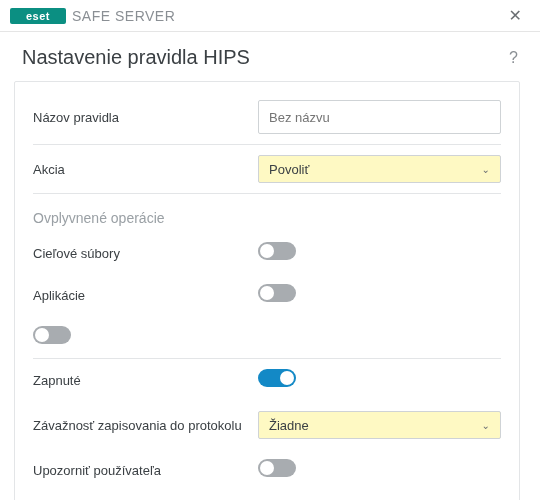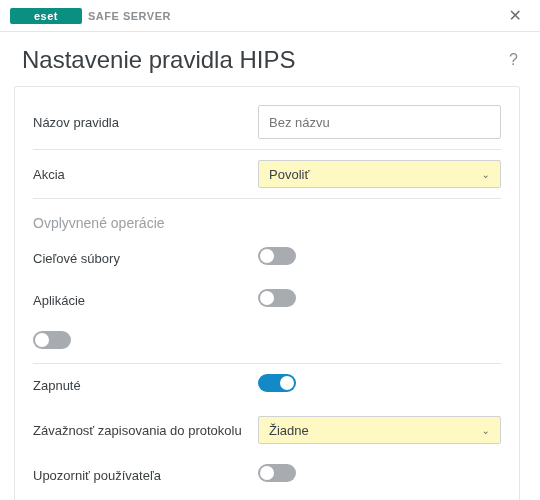--- a/index.html
+++ b/index.html
@@ -20,44 +20,44 @@
     .logo {
       display: flex;
       align-items: center;
       gap: 6px;
     }
     .logo-badge {
       background: #0b8f82;
       color: #fff;
       font-weight: 700;
       font-size: 11px;
-      padding: 2px 24px;
+      padding: 2px 16px;
       border-radius: 2px;
       letter-spacing: 0.5px;
     }
     .logo-text {
       color: #8a8f94;
-      font-size: 11px;
+      font-size: 14px;
       letter-spacing: 0.5px;
-      font-weight: 700;
+      font-weight: 400;
     }
     .titlebar-spacer { flex: 1; }
     .close-btn {
       color: #6b6f73;
       font-size: 16px;
       cursor: pointer;
       padding: 2px 6px;
     }
     .header {
       display: flex;
       align-items: center;
       padding: 14px 22px 12px 22px;
     }
     .header-title {
-      font-size: 24px;
+      font-size: 20px;
       color: #3b4044;
       font-weight: 400;
     }
     .help-icon {
       margin-left: auto;
       color: #8a8f94;
       font-size: 16px;
       cursor: pointer;
     }
     .panel {

